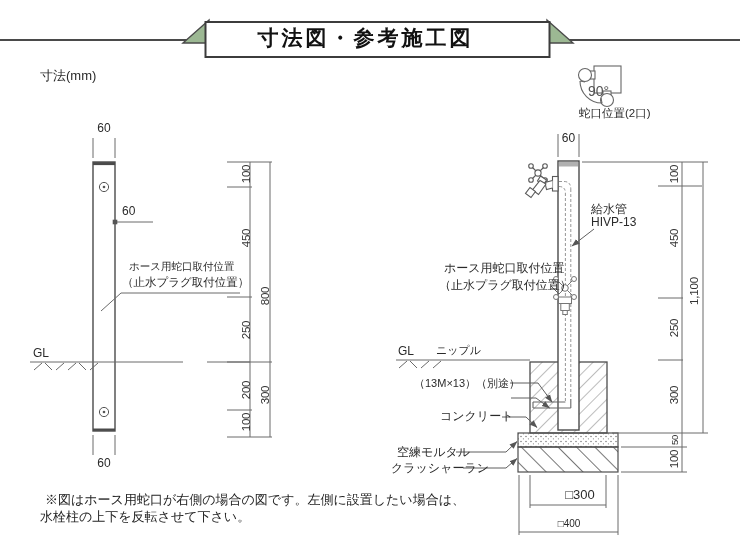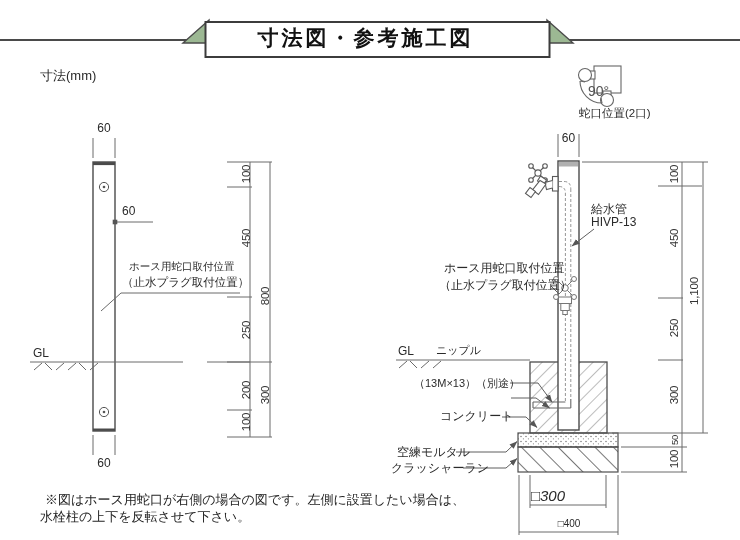--- a/index.html
+++ b/index.html
@@ -243,19 +243,19 @@
   <div class="lbl" style="left:391px;top:462px;font-size:12px;">クラッシャーラン</div>
 
   <div class="vdim" style="left:674px;top:174px;">100</div>
   <div class="vdim" style="left:674px;top:238px;">450</div>
   <div class="vdim" style="left:674px;top:328px;">250</div>
   <div class="vdim" style="left:674px;top:395px;">300</div>
   <div class="vdim" style="left:674px;top:440px;font-size:9.5px;">50</div>
   <div class="vdim" style="left:674px;top:459px;">100</div>
   <div class="vdim" style="left:694px;top:291px;">1,100</div>
 
-  <div class="lbl ctr" style="left:508px;top:488px;width:80px;font-size:15px;font-style:italic;">□300</div>
+  <div class="lbl ctr" style="left:540px;top:488px;width:80px;font-size:13px;">□300</div>
   <div class="lbl ctr" style="left:528px;top:518px;width:82px;font-size:10px;">□400</div>
 
   <div class="lbl note" style="left:26px;top:493px;margin-left:19px;">※図はホース用蛇口が右側の場合の図です。左側に設置したい場合は、</div>
   <div class="lbl note" style="left:40px;top:510px;">水栓柱の上下を反転させて下さい。</div>
 
 </div>
 
 </body></html>

